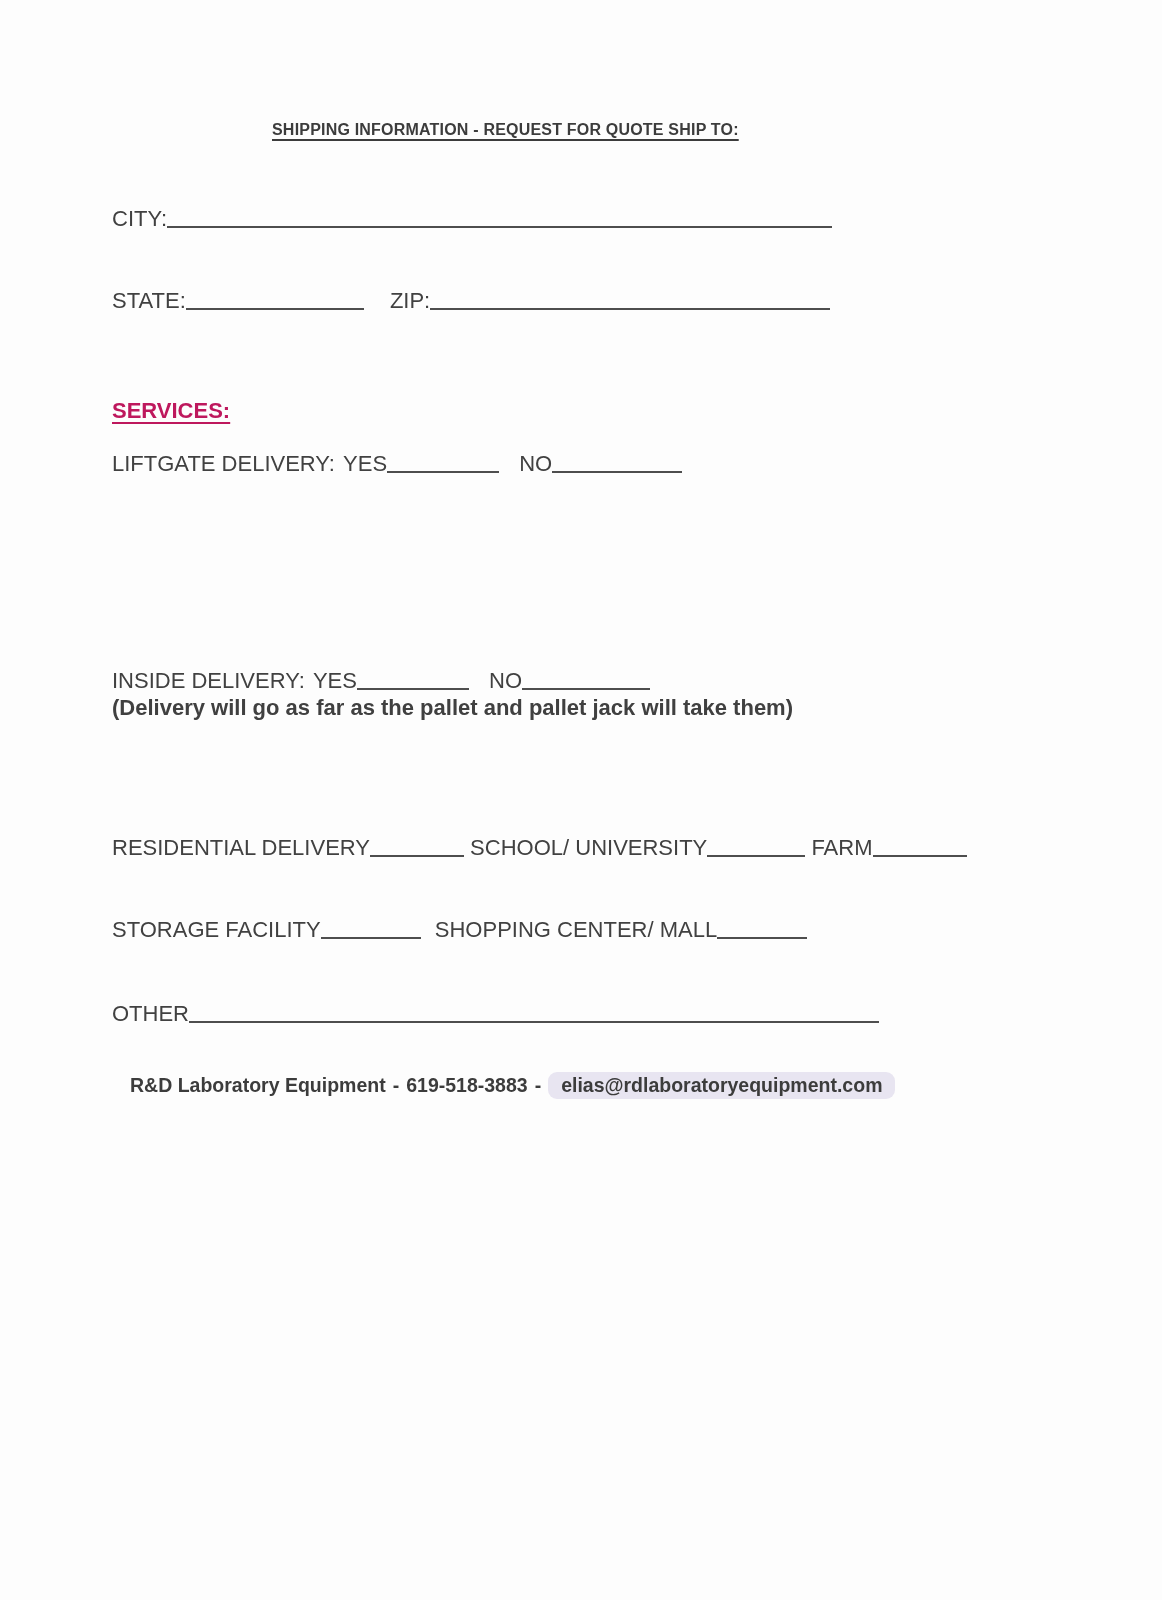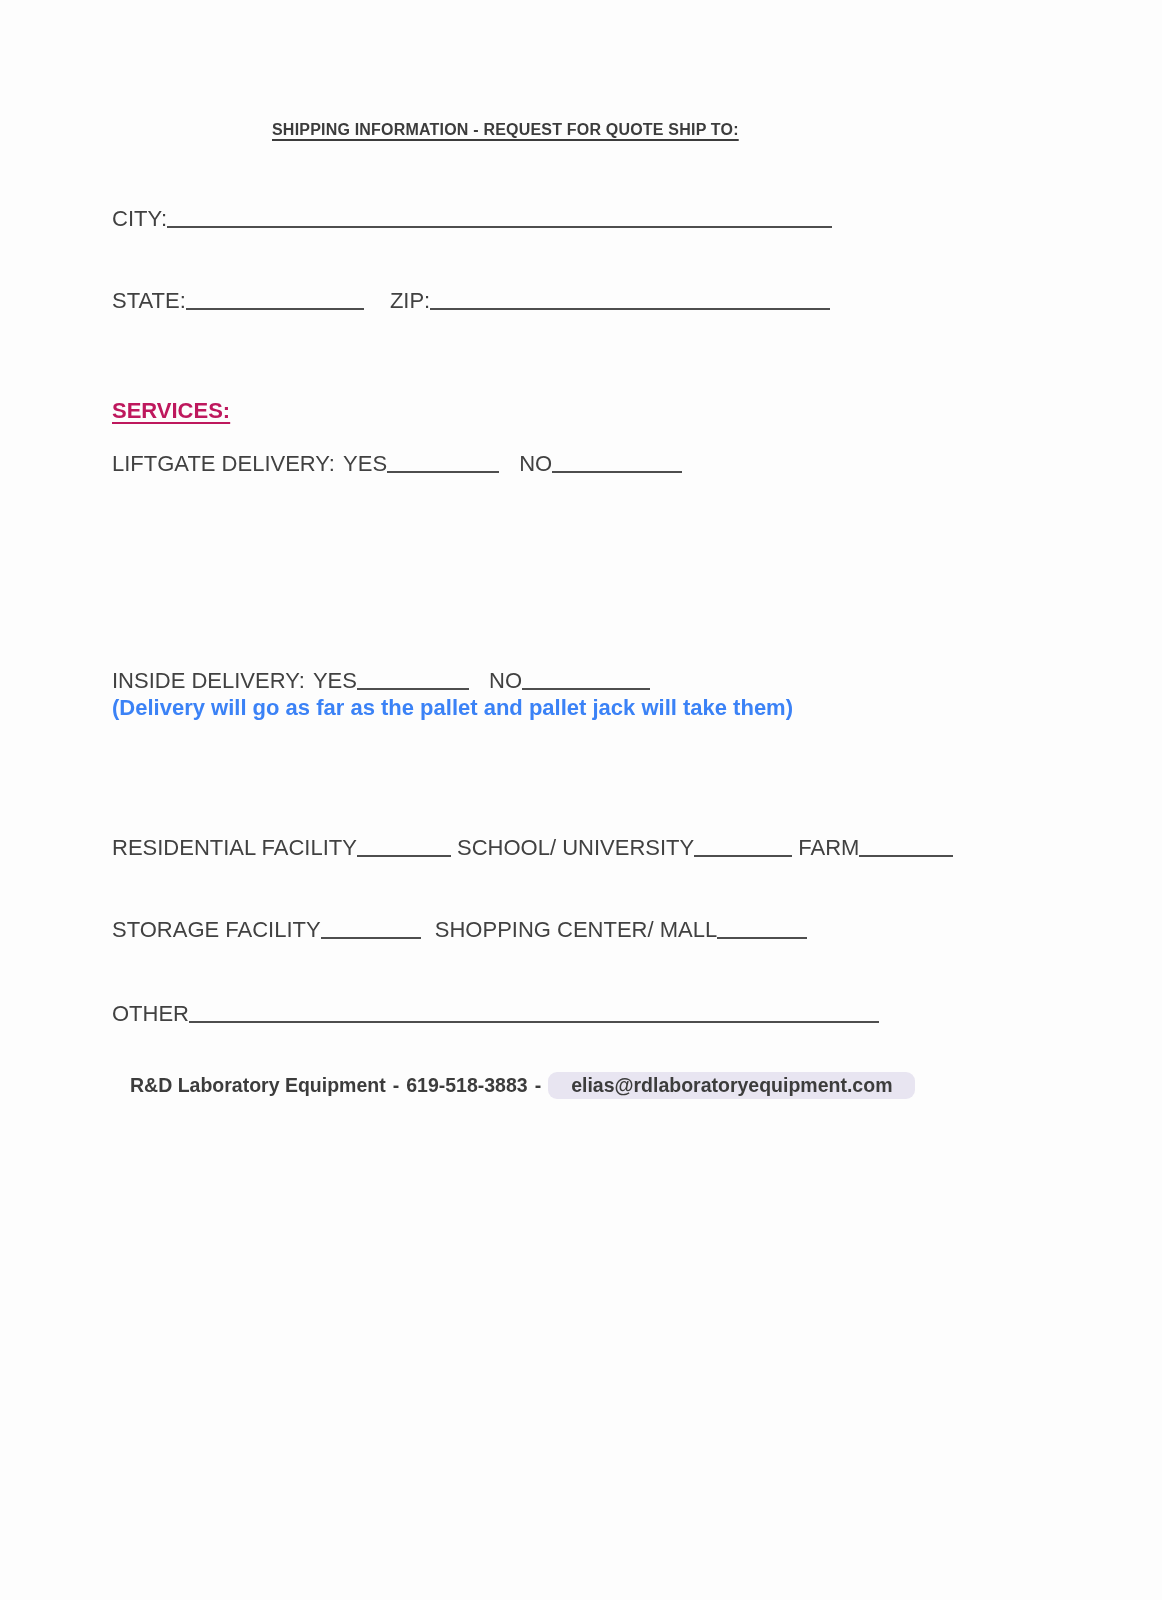--- a/index.html
+++ b/index.html
@@ -35,35 +35,35 @@
   }
   .blank {
     display: inline-block;
     height: 16px;
     border-bottom: 2px solid #4e4e4e;
     position: relative;
     top: 2px;
   }
   .gap-s { margin-left: 2px; }
   .no-label { margin-left: 14px; }
-  .bold-note { font-weight: bold; color: #3b82f6; }
+  .bold-note { font-weight: bold; color: #404040; }
   .footer {
     position: absolute;
     left: 130px;
     top: 1074px;
     font-size: 19.5px;
     font-weight: bold;
     color: #3c3c3c;
     white-space: nowrap;
   }
   .footer .sep { margin: 0 7px; }
   .email-pill {
     background: #e8e5f1;
     border-radius: 9px;
-    padding: 2px 23px 3px;
+    padding: 2px 13px 3px;
   }
 </style>
 </head>
 <body>
 
 <div class="page">
 
   <div class="title">SHIPPING INFORMATION - REQUEST FOR QUOTE SHIP TO:</div>
 
   <div class="row" style="top: 206px;">
@@ -87,21 +87,21 @@
 
   <div class="row" style="top: 668px;">
     <span>INSIDE DELIVERY:</span>
     <span class="gap-s">YES</span><span class="blank" style="width: 112px;"></span>
     <span class="no-label">NO</span><span class="blank" style="width: 128px;"></span>
   </div>
   <div class="row bold-note" style="top: 695px;">(Delivery will go as far as the pallet and pallet jack will take them)</div>
 
 
   <div class="row" style="top: 835px;">
-    <span>RESIDENTIAL FACILITY</span><span class="blank" style="width: 94px;"></span>
+    <span>RESIDENTIAL DELIVERY</span><span class="blank" style="width: 94px;"></span>
     <span>SCHOOL/ UNIVERSITY</span><span class="blank" style="width: 98px;"></span>
     <span>FARM</span><span class="blank" style="width: 94px;"></span>
   </div>
 
   <div class="row" style="top: 917px;">
     <span>STORAGE FACILITY</span><span class="blank" style="width: 100px;"></span>
     <span style="margin-left: 8px;">SHOPPING CENTER/ MALL</span><span class="blank" style="width: 90px;"></span>
   </div>
 
   <div class="row" style="top: 1001px;">

